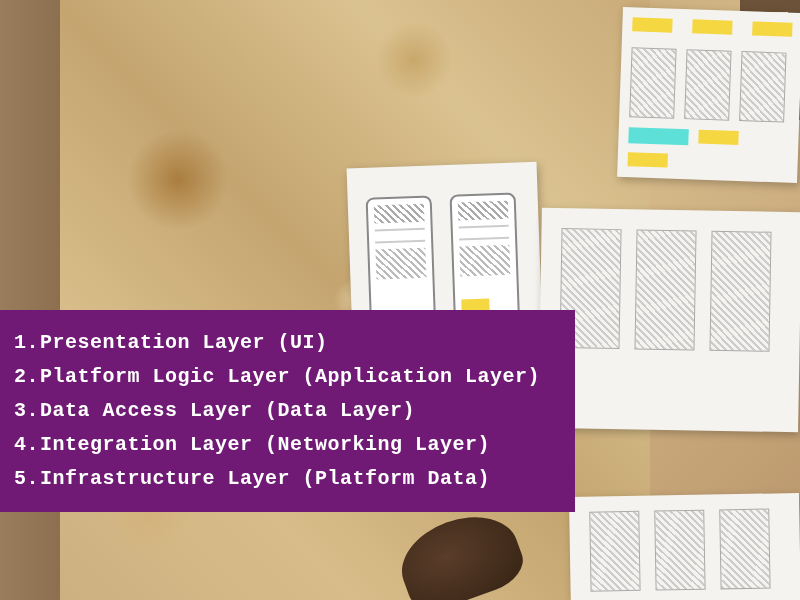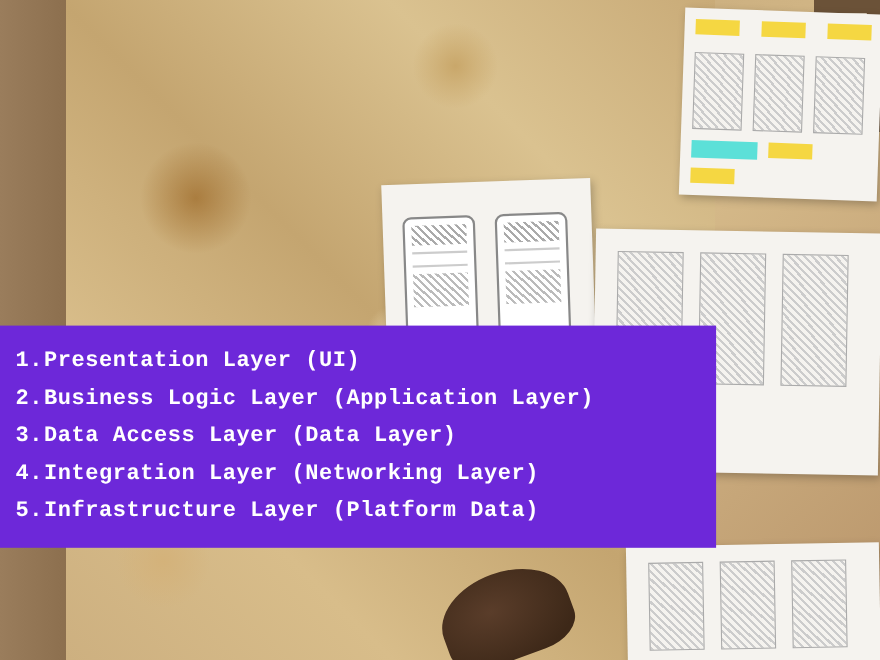--- a/index.html
+++ b/index.html
@@ -104,23 +104,23 @@
       position: absolute;
       bottom: 0; left: 400px;
       width: 120px; height: 80px;
       background: radial-gradient(ellipse at 40% 40%, #5a3d2a 0%, #3d2818 80%);
       border-radius: 50% 50% 30% 30%;
       transform: rotate(-20deg);
     }
     .text-panel {
       position: absolute;
       left: 0;
-      top: 296px;
-      width: 651px;
-      background: #6d28d9;
+      top: 310px;
+      width: 575px;
+      background: #701a75;
       padding: 16px 14px 16px 14px;
     }
     .list {
       list-style: none;
       counter-reset: item;
     }
     .list-item {
       counter-increment: item;
       color: #ffffff;
       font-size: 20px;
@@ -177,18 +177,18 @@
     <div class="wf-strip" style="left:85px; top:15px; width:50px; height:80px;"></div>
     <div class="wf-strip" style="left:150px; top:15px; width:50px; height:80px;"></div>
   </div>
 
   <div class="hand"></div>
 </div>
 
 <div class="text-panel">
   <ol class="list">
     <li class="list-item">Presentation Layer (UI)</li>
-    <li class="list-item">Business Logic Layer (Application Layer)</li>
+    <li class="list-item">Platform Logic Layer (Application Layer)</li>
     <li class="list-item">Data Access Layer (Data Layer)</li>
     <li class="list-item">Integration Layer (Networking Layer)</li>
     <li class="list-item">Infrastructure Layer (Platform Data)</li>
   </ol>
 </div>
 
 </body></html>

